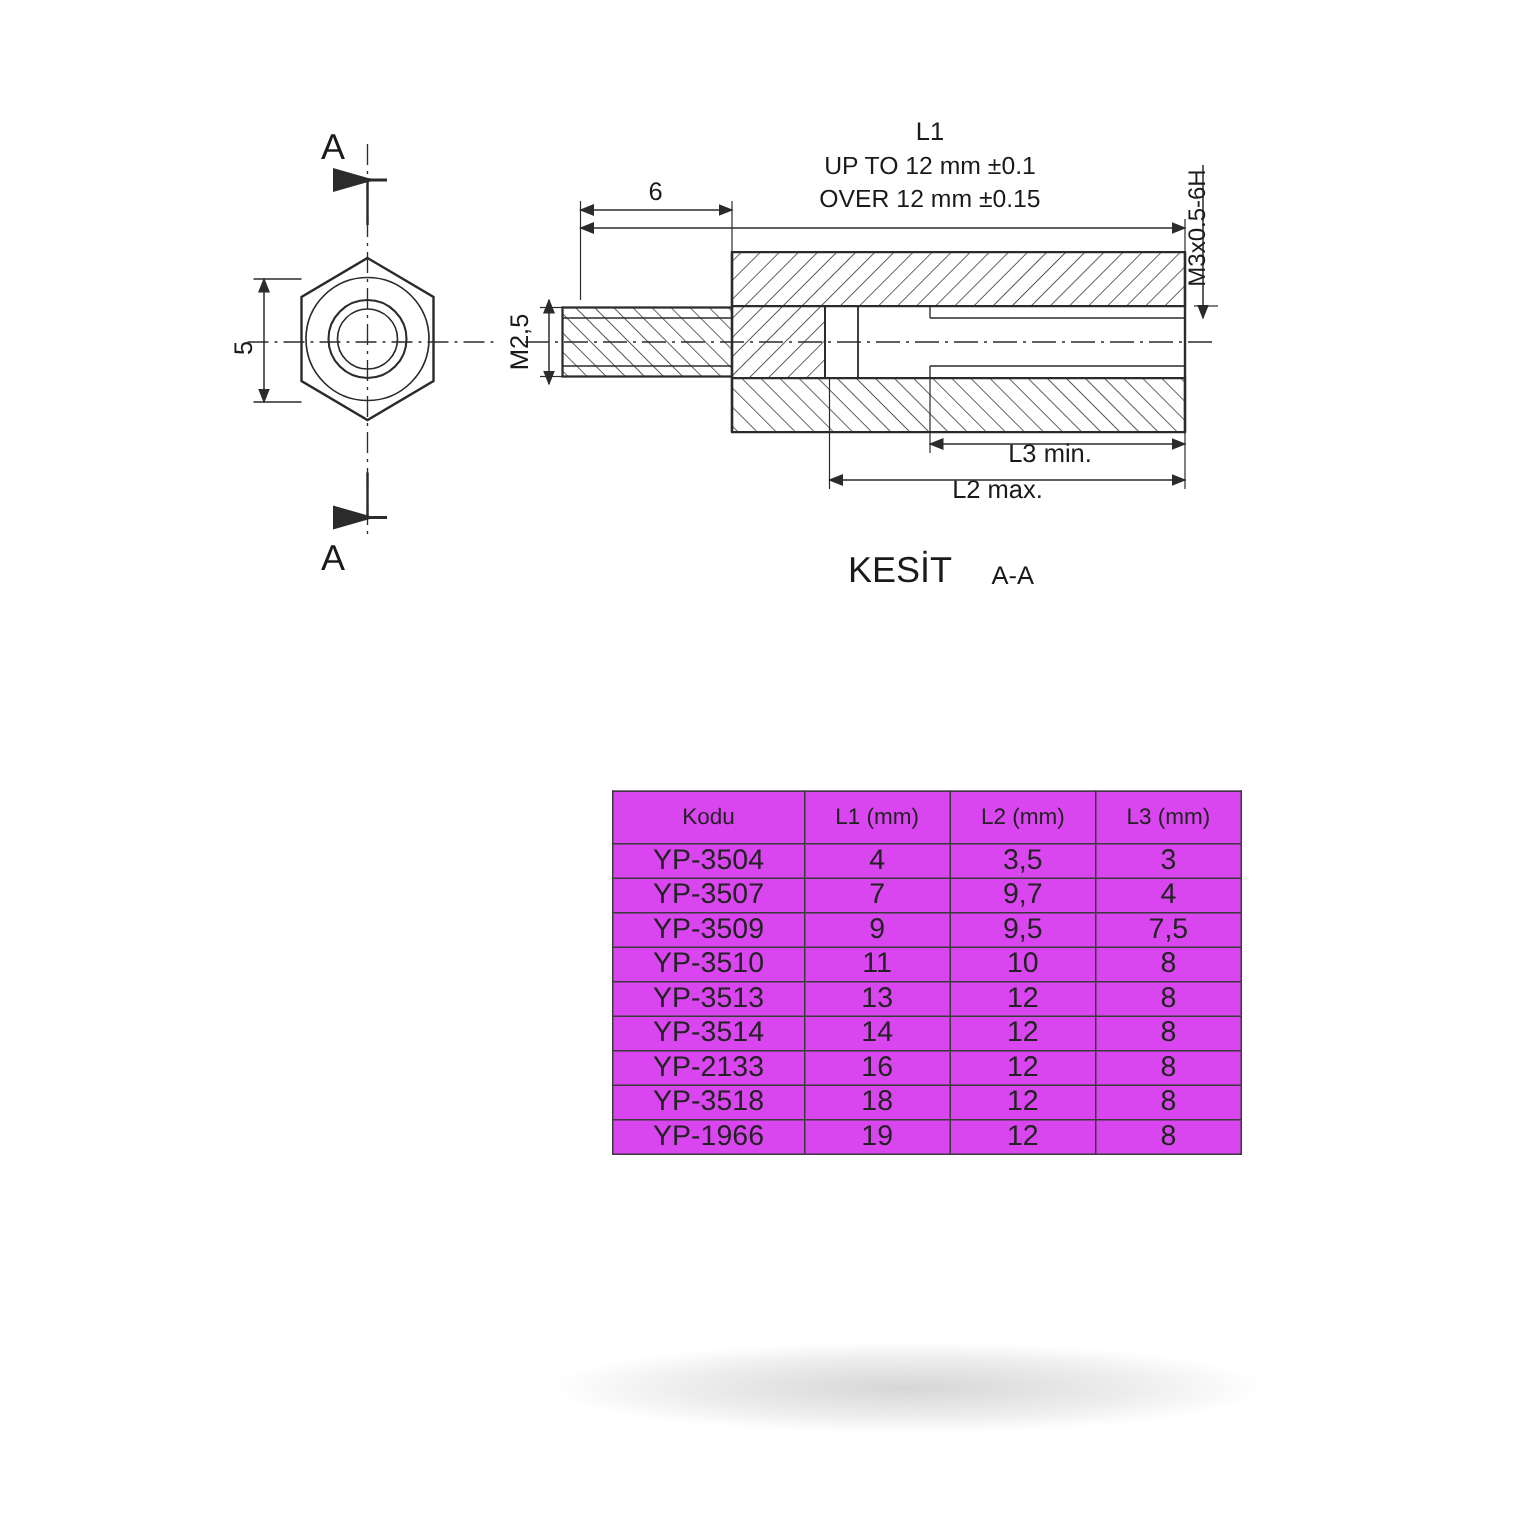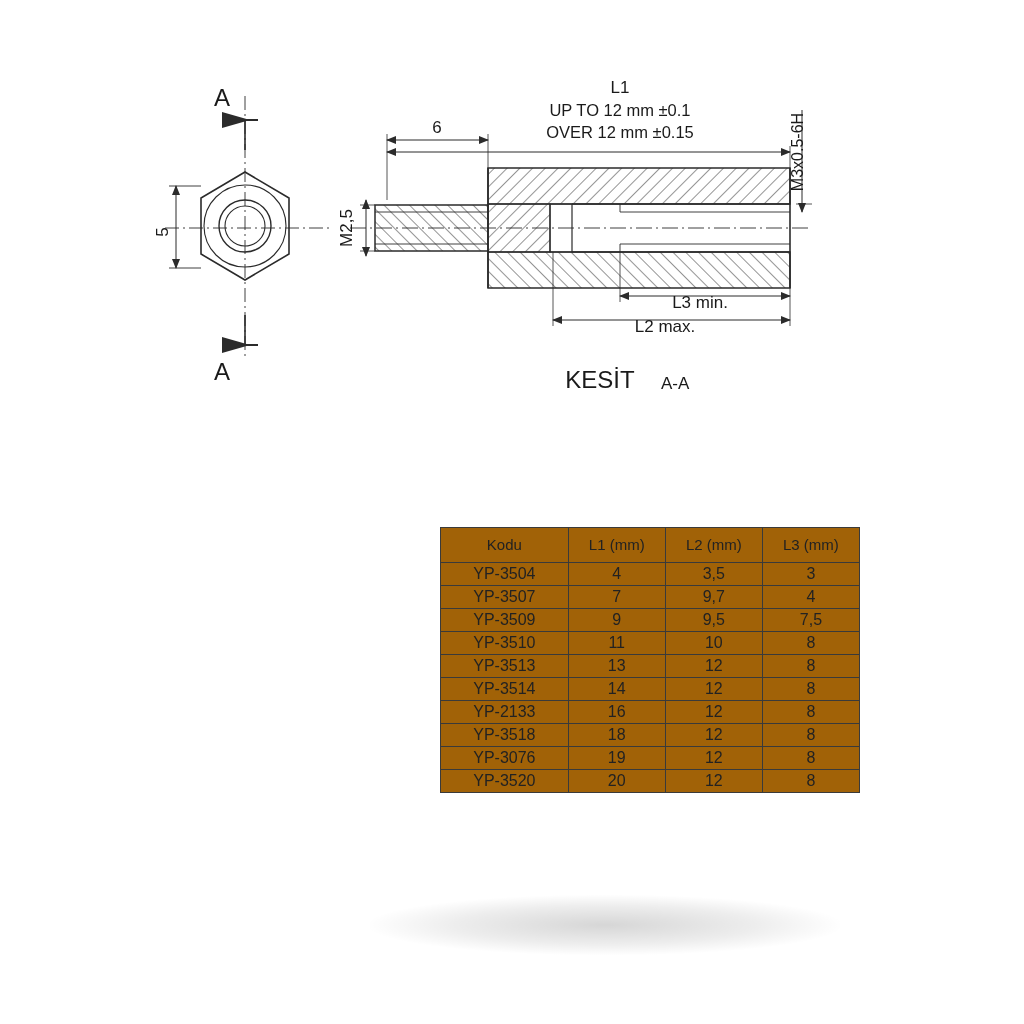--- a/index.html
+++ b/index.html
@@ -28,29 +28,28 @@
   }
   .tbl-wrap {
     position: absolute;
     left: 408px;
     top: 527px;
     width: 420px;
   }
   table.spec {
     border-collapse: collapse;
     width: 420px;
-    background: #a16207;
+    background: #d946ef;
     font-family: "Liberation Sans", sans-serif;
-    margin-left: 32px;
   }
   table.spec th, table.spec td {
     border: 1px solid #3a3a3a;
     text-align: center;
     font-weight: normal;
-    font-size: 16px;
+    font-size: 19px;
     color: #222;
     height: 22px;
     padding: 0;
     line-height: 22px;
   }
   table.spec th {
     height: 34px;
     line-height: 34px;
     font-size: 15px;
   }
@@ -269,28 +268,22 @@
           <td>12</td>
           <td>8</td>
         </tr>
         <tr>
           <td>YP-3518</td>
           <td>18</td>
           <td>12</td>
           <td>8</td>
         </tr>
         <tr>
-          <td>YP-3076</td>
+          <td>YP-1966</td>
           <td>19</td>
-          <td>12</td>
-          <td>8</td>
-        </tr>
-        <tr>
-          <td>YP-3520</td>
-          <td>20</td>
           <td>12</td>
           <td>8</td>
         </tr>
       </tbody>
     </table>
   </div>
 
 </div>
 
 </body></html>

